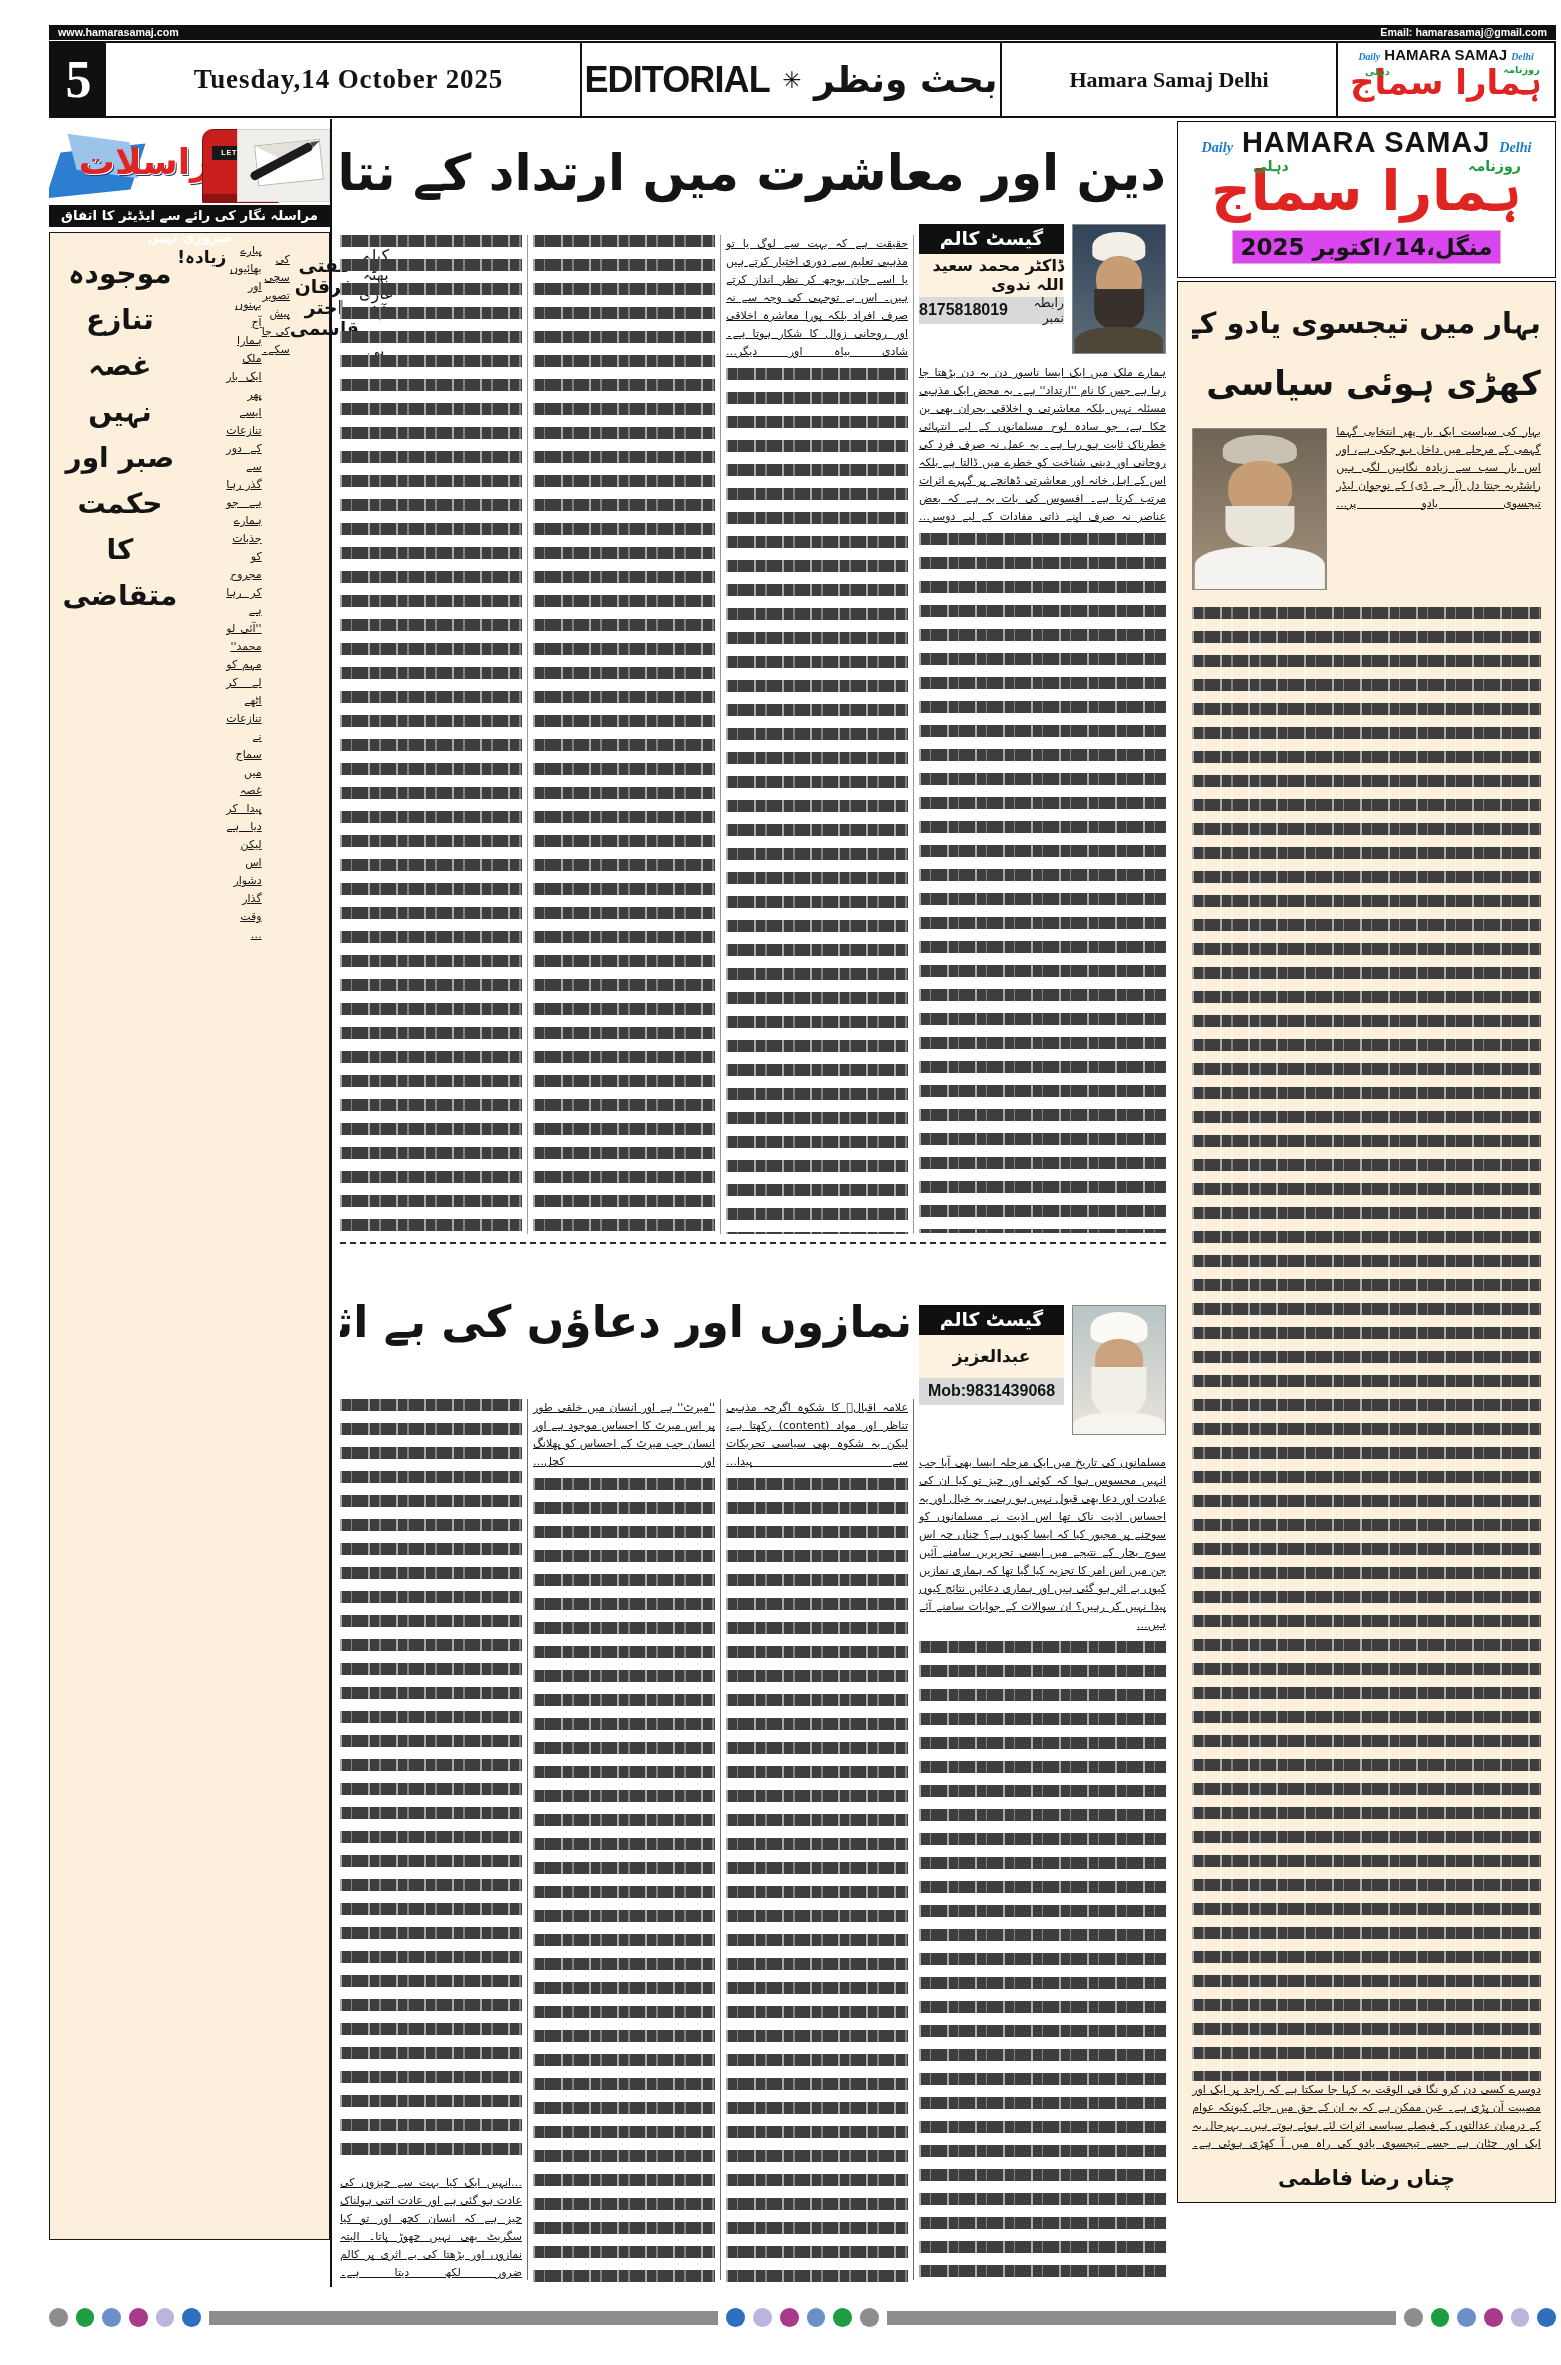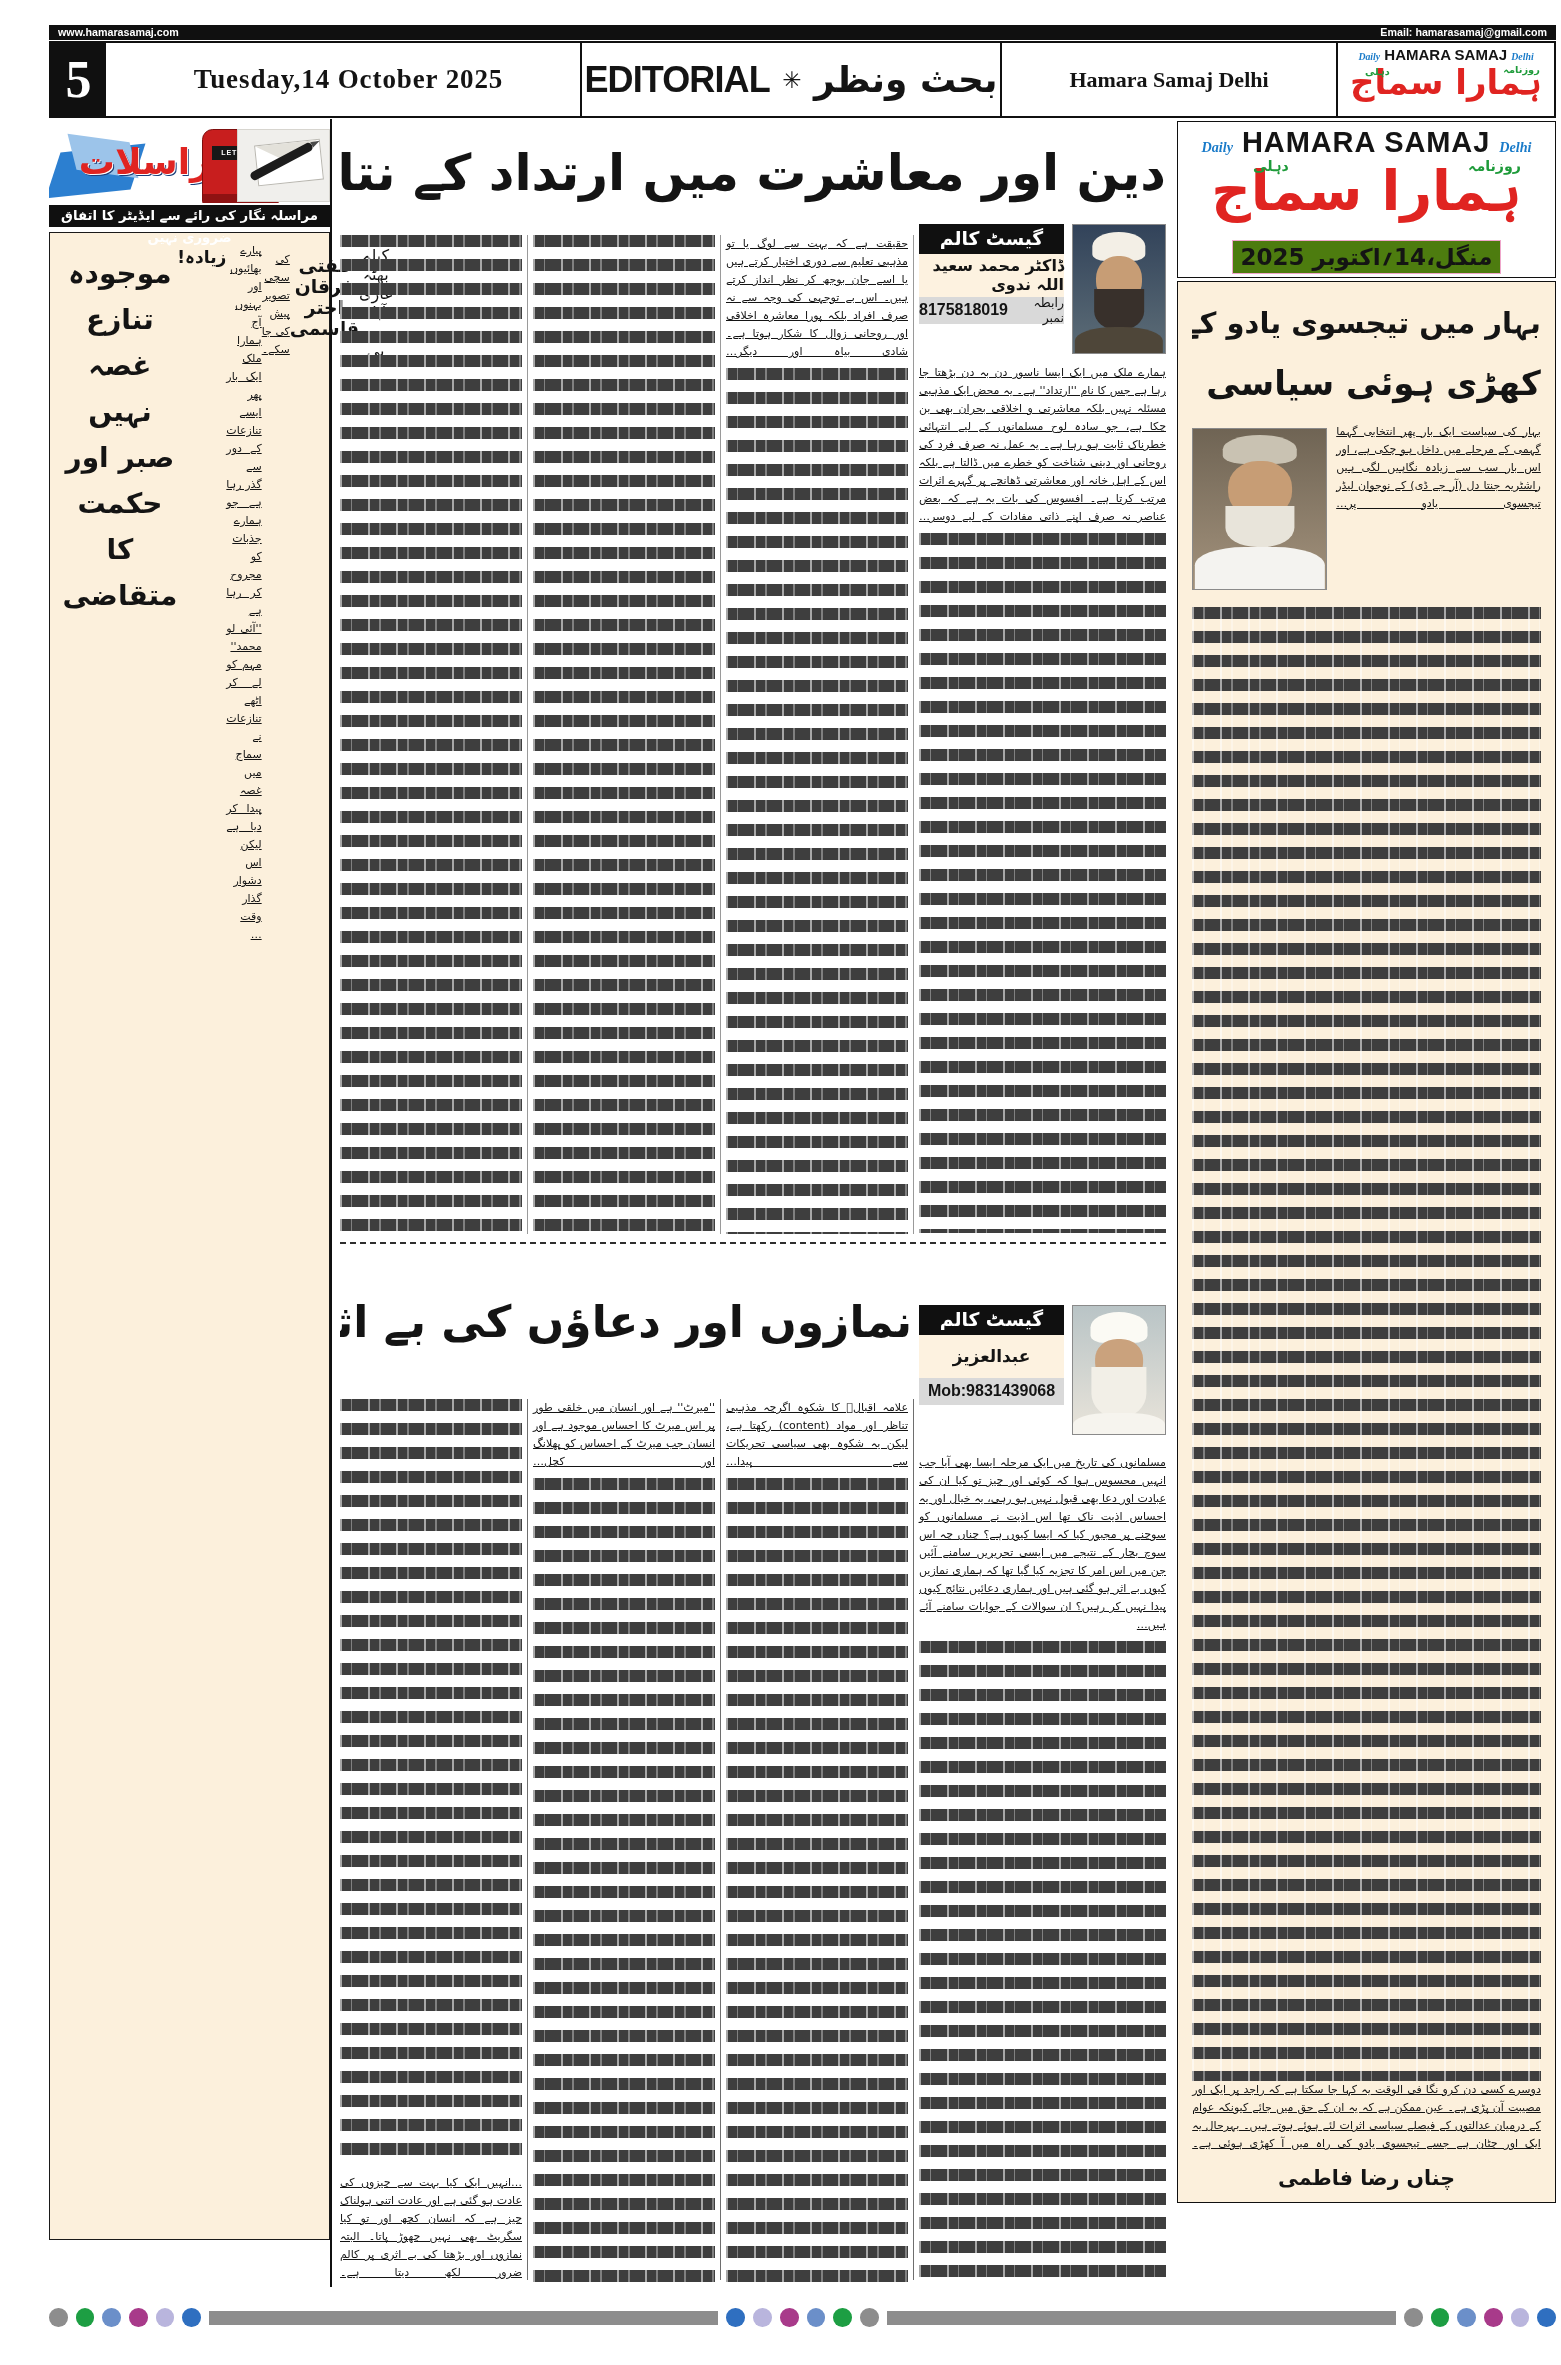--- a/index.html
+++ b/index.html
@@ -115,21 +115,21 @@
            font:bold 44px/133px "DejaVu Sans",sans-serif;text-align:center;white-space:nowrap;overflow:hidden;}
 
   
   .rmast{left:1177px;top:121px;width:379px;height:157px;border:1.8px solid #101010;background:#fff;
          box-sizing:border-box;text-align:center;}
   .rmast .row1{margin-top:4.4px;font:900 29px/32px "Liberation Sans",sans-serif;letter-spacing:0.9px;}
   .rmast .row1 .blu{color:#1a7bc9;font:bold italic 14.2px "Liberation Serif",serif;letter-spacing:0;}
   .rmast .urwrap{position:relative;height:66px;}
   .rmast .urname{color:#e02421;font:bold 55px/66px "DejaVu Sans",sans-serif;}
   .rmast .grn{position:absolute;color:#1e9b3a;font:bold 14.2px "DejaVu Sans",sans-serif;top:0;}
-  .rmast .dbox{margin:16px auto 0 auto;width:267px;border:1.8px solid #efa6cb;background:#4d7c0f;
+  .rmast .dbox{margin:6px auto 0 auto;width:267px;border:1.8px solid #efa6cb;background:#d946ef;
          font:bold 23px/32px "DejaVu Sans",sans-serif;}
   .rbox{left:1177px;top:281px;width:379px;height:1922px;border:1.8px solid #101010;background:#fcf0dc;
         box-sizing:border-box;padding:12.5px 14.2px;display:flex;flex-direction:column;}
   .rhead1{font:bold 29px/57px "DejaVu Sans",sans-serif;text-align:center;white-space:nowrap;overflow:hidden;}
   .rhead2{font:bold 34px/62px "DejaVu Sans",sans-serif;text-align:center;white-space:nowrap;overflow:hidden;}
   .rleadwrap{position:relative;margin-top:9px;min-height:174px;}
   .rphoto{position:absolute;left:0;top:5.3px;width:135px;height:162px;}
   .rlead{padding-left:144px;}
   .rbox .fill{flex:1;margin-top:10.7px;}
   .rclose{margin-top:10.7px;}

